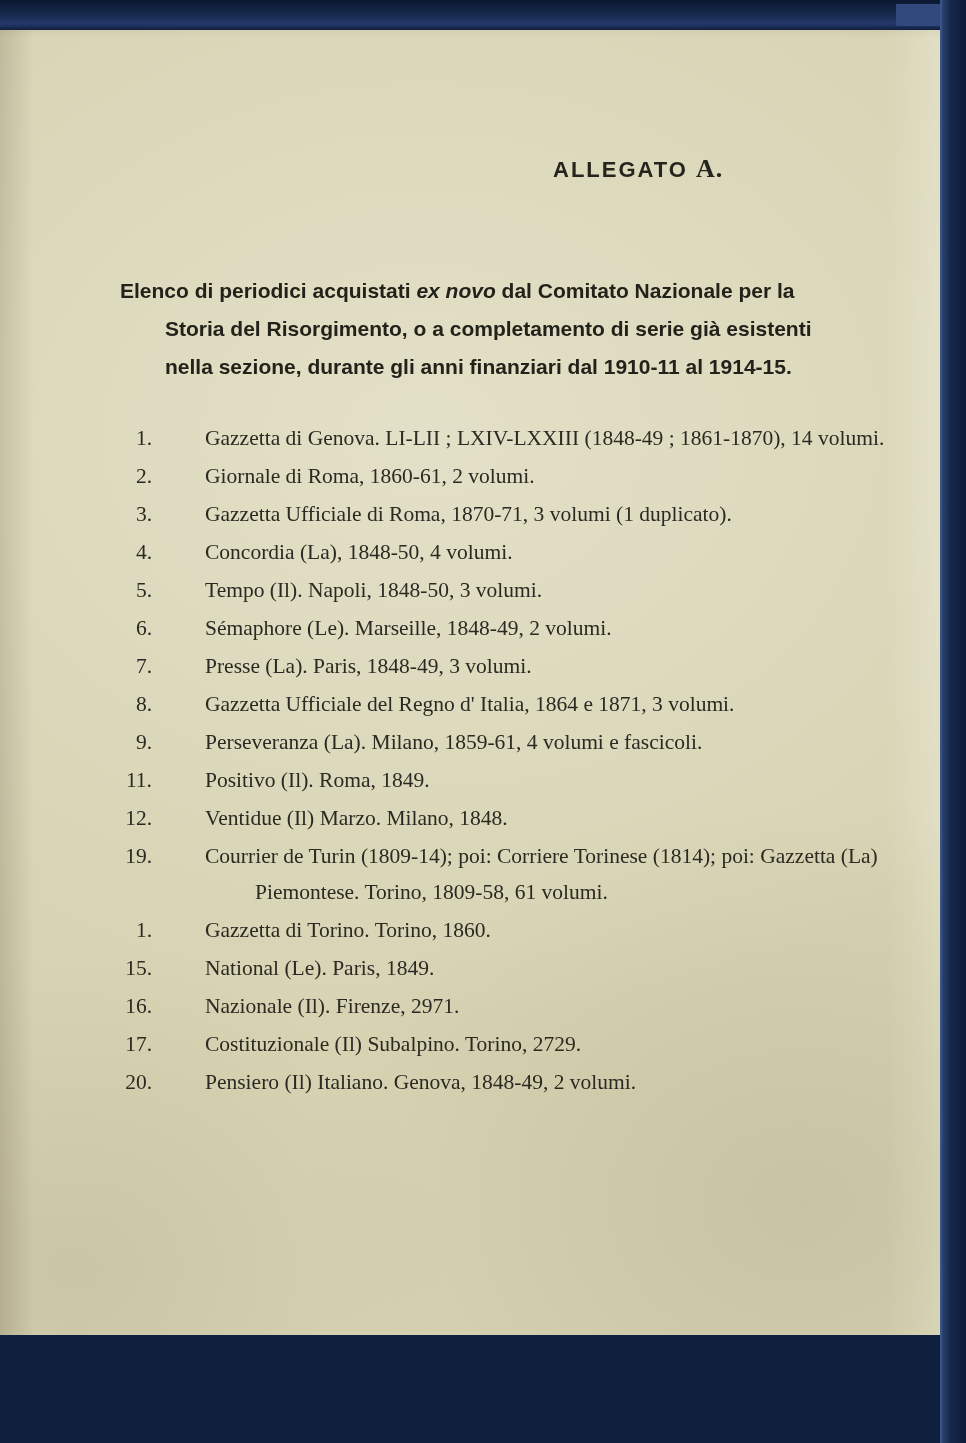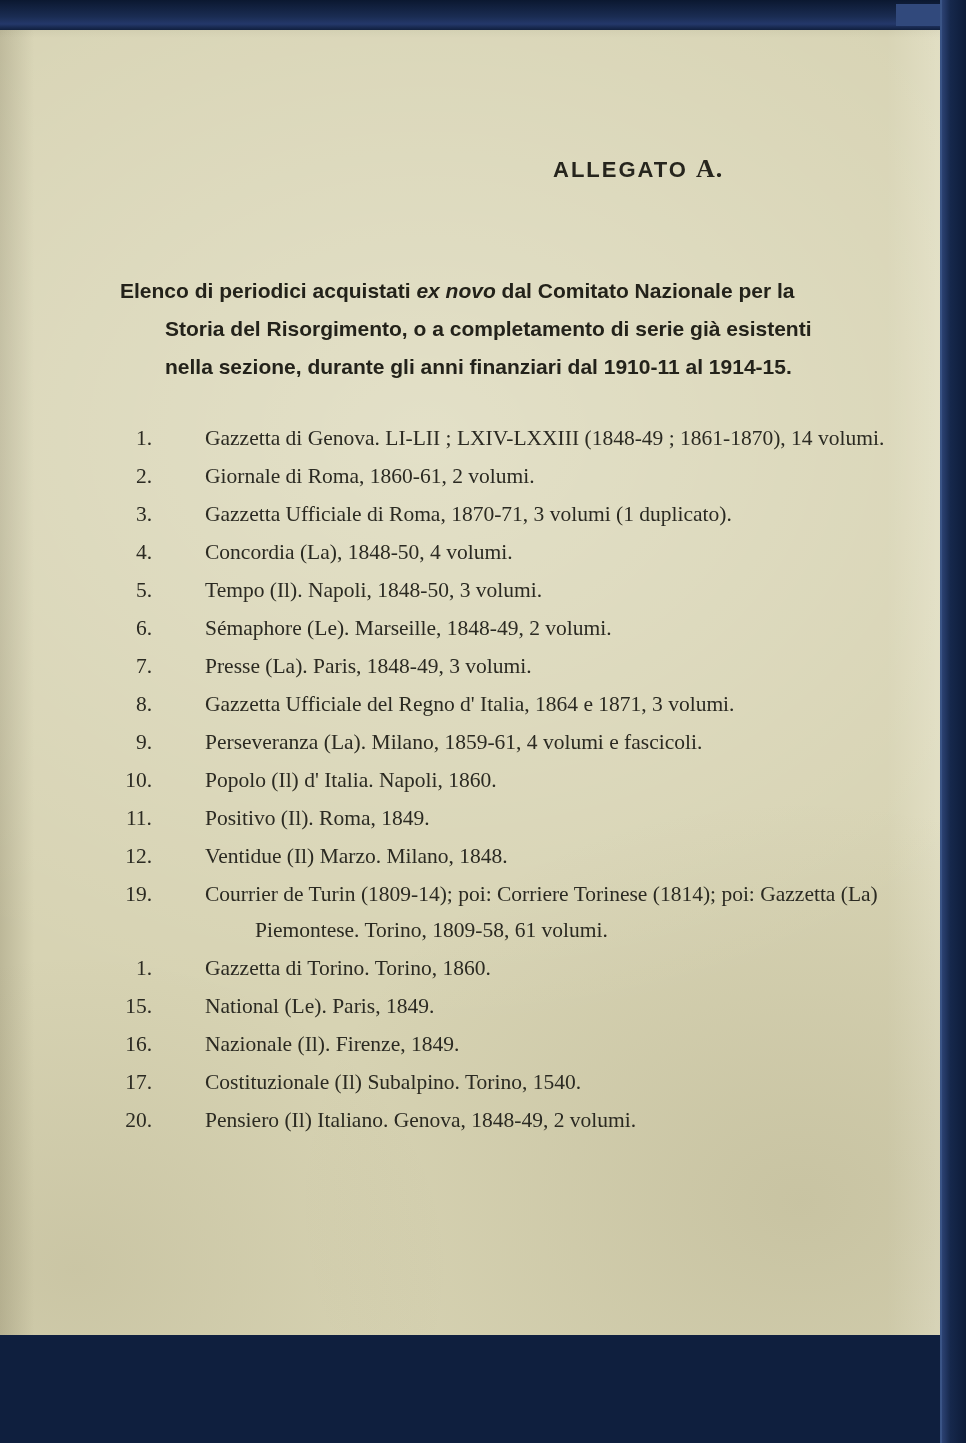--- a/index.html
+++ b/index.html
@@ -152,24 +152,20 @@
       </div>
       <div class="item">
         <span class="num">8.</span>
         <span class="itext">Gazzetta Ufficiale del Regno d' Italia, 1864 e 1871, 3 volumi.</span>
       </div>
       <div class="item">
         <span class="num">9.</span>
         <span class="itext">Perseveranza (La). Milano, 1859-61, 4 volumi e fascicoli.</span>
       </div>
       <div class="item">
-        <span class="num">10.</span>
-        <span class="itext">Popolo (Il) d' Italia. Napoli, 1860.</span>
-      </div>
-      <div class="item">
         <span class="num">11.</span>
         <span class="itext">Positivo (Il). Roma, 1849.</span>
       </div>
       <div class="item">
         <span class="num">12.</span>
         <span class="itext">Ventidue (Il) Marzo. Milano, 1848.</span>
       </div>
       <div class="item">
         <span class="num">19.</span>
         <span class="itext">Courrier de Turin (1809-14); poi: Corriere Torinese (1814); poi: Gazzetta (La) Piemontese. Torino, 1809-58, 61 volumi.</span>
@@ -177,25 +173,25 @@
       <div class="item">
         <span class="num">1.</span>
         <span class="itext">Gazzetta di Torino. Torino, 1860.</span>
       </div>
       <div class="item">
         <span class="num">15.</span>
         <span class="itext">National (Le). Paris, 1849.</span>
       </div>
       <div class="item">
         <span class="num">16.</span>
-        <span class="itext">Nazionale (Il). Firenze, 1849.</span>
+        <span class="itext">Nazionale (Il). Firenze, 2971.</span>
       </div>
       <div class="item">
         <span class="num">17.</span>
-        <span class="itext">Costituzionale (Il) Subalpino. Torino, 1540.</span>
+        <span class="itext">Costituzionale (Il) Subalpino. Torino, 2729.</span>
       </div>
       <div class="item">
         <span class="num">20.</span>
         <span class="itext">Pensiero (Il) Italiano. Genova, 1848-49, 2 volumi.</span>
       </div>
 
     </div>
   </div>
 </div>
 

